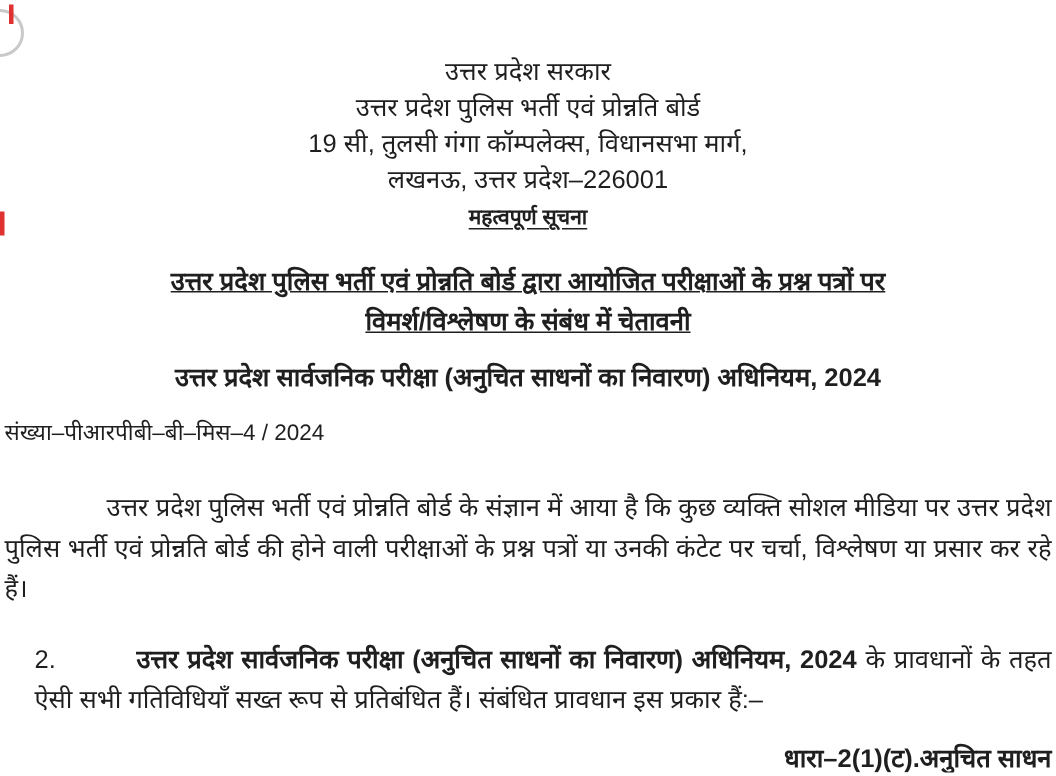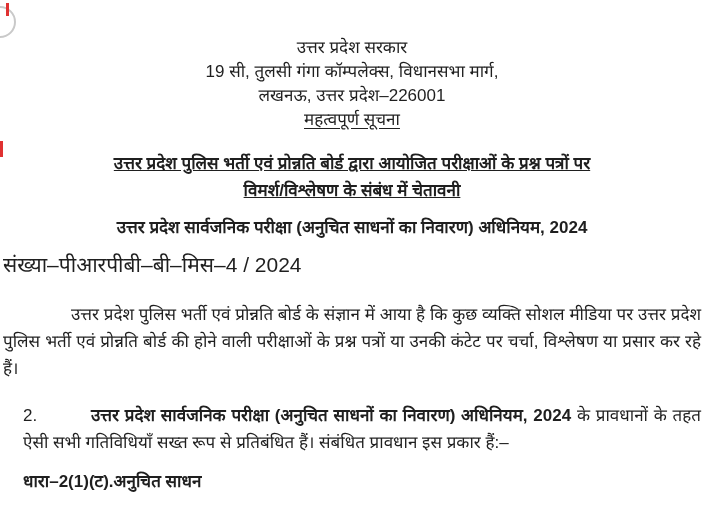--- a/index.html
+++ b/index.html
@@ -29,61 +29,62 @@
     position:absolute;left:6px;top:3px;width:3px;height:13px;
     background:#e03131;
   }
   .red-tick-left{
     position:absolute;left:0;top:141px;width:3px;height:16px;
     background:#e03131;
   }
   .center{text-align:center;}
   .letterhead{font-size:17px;line-height:24px;}
   .notice-label{
-    font-size:17px;line-height:24px;font-weight:normal;
+    font-size:14px;line-height:24px;font-weight:bold;
     text-decoration:underline;text-underline-offset:3px;
   }
   .subject{
     margin-top:18px;
     font-size:17px;line-height:27px;font-weight:bold;text-decoration:underline;
   }
   .act-title{
     margin-top:10px;
     font-size:17px;line-height:27px;font-weight:bold;
   }
   .ref-row{
     margin-top:12px;
     display:flex;justify-content:space-between;align-items:baseline;
-    font-size:21px;line-height:24px;
+    font-size:15px;line-height:24px;
   }
   .para{
     font-size:17px;line-height:27px;
     text-align:justify;
   }
   .para-1{margin-top:24px;text-indent:68px;}
   .para-2{margin-top:20px;margin-left:20px;}
   .para-num{display:inline-block;width:68px;text-indent:0;}
   .act-inline{font-weight:600;}
   .section-heading{
     margin-top:14px;padding-left:20px;
     font-size:17px;line-height:24px;font-weight:bold;
-    text-align:left;
+    text-align:right;
   }
 </style>
 </head>
 <body>
 
 <div class="page">
 
   <div class="arc"></div>
   <div class="red-tick-top"></div>
   <div class="red-tick-left"></div>
 
   <div class="letterhead center">
     <div>उत्तर प्रदेश सरकार</div>
+    <div>उत्तर प्रदेश पुलिस भर्ती एवं प्रोन्नति बोर्ड</div>
     <div>19 सी, तुलसी गंगा कॉम्पलेक्स, विधानसभा मार्ग,</div>
     <div>लखनऊ, उत्तर प्रदेश–226001</div>
     <div class="notice-label">महत्वपूर्ण सूचना</div>
   </div>
 
   <div class="subject center">
     <div>उत्तर प्रदेश पुलिस भर्ती एवं प्रोन्नति बोर्ड द्वारा आयोजित परीक्षाओं के प्रश्न पत्रों पर</div>
     <div>विमर्श/विश्लेषण के संबंध में चेतावनी</div>
   </div>
 

